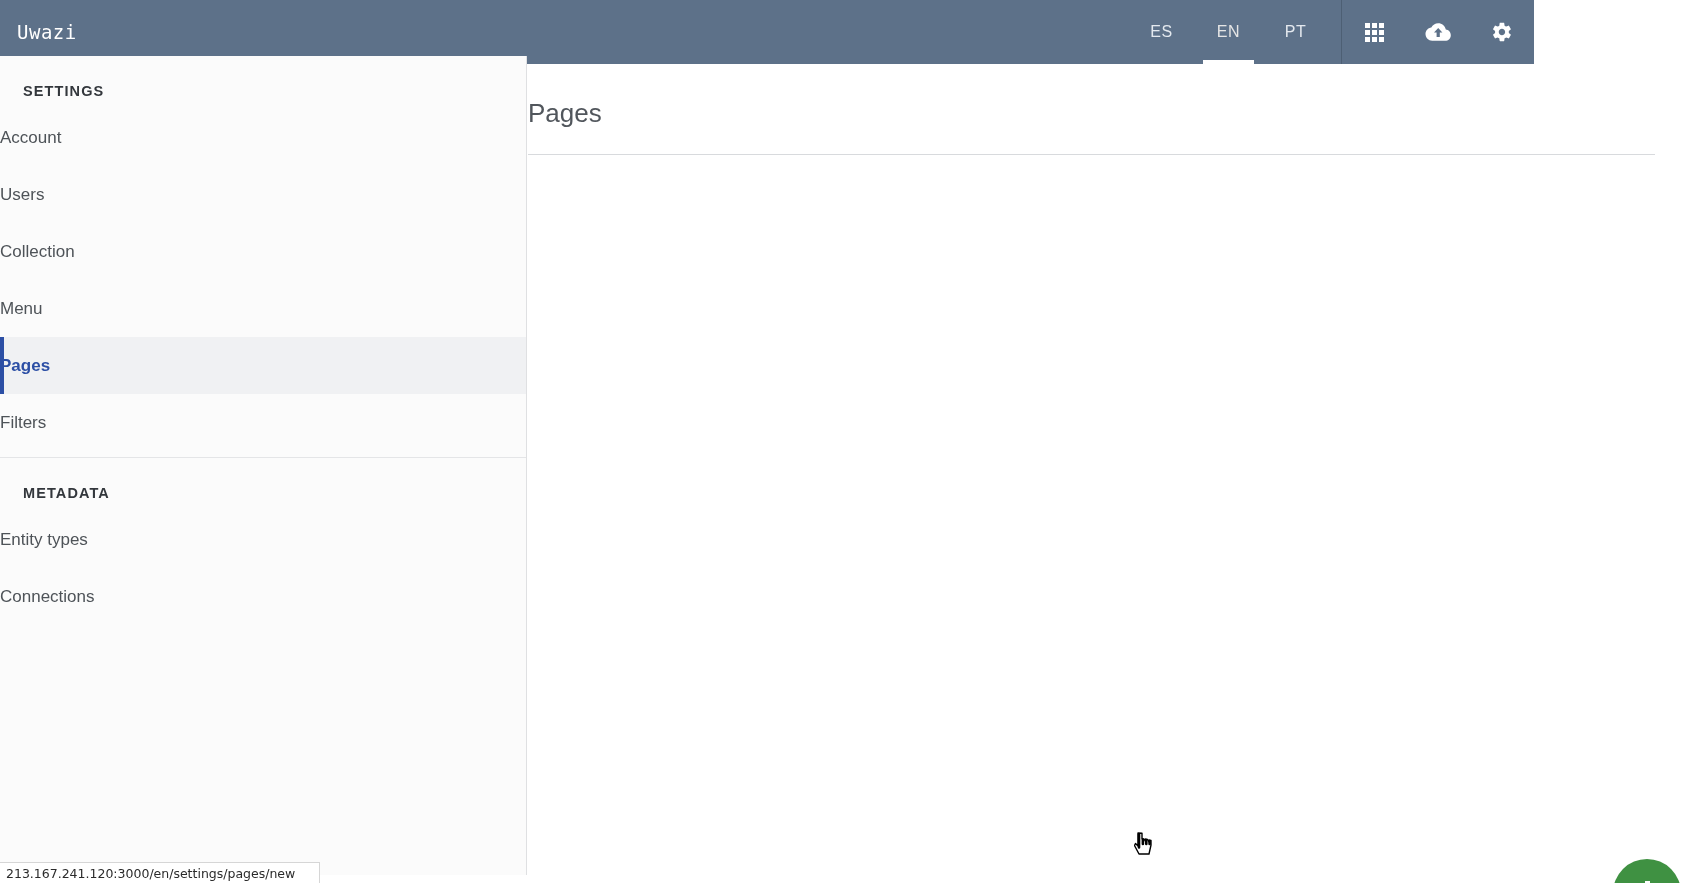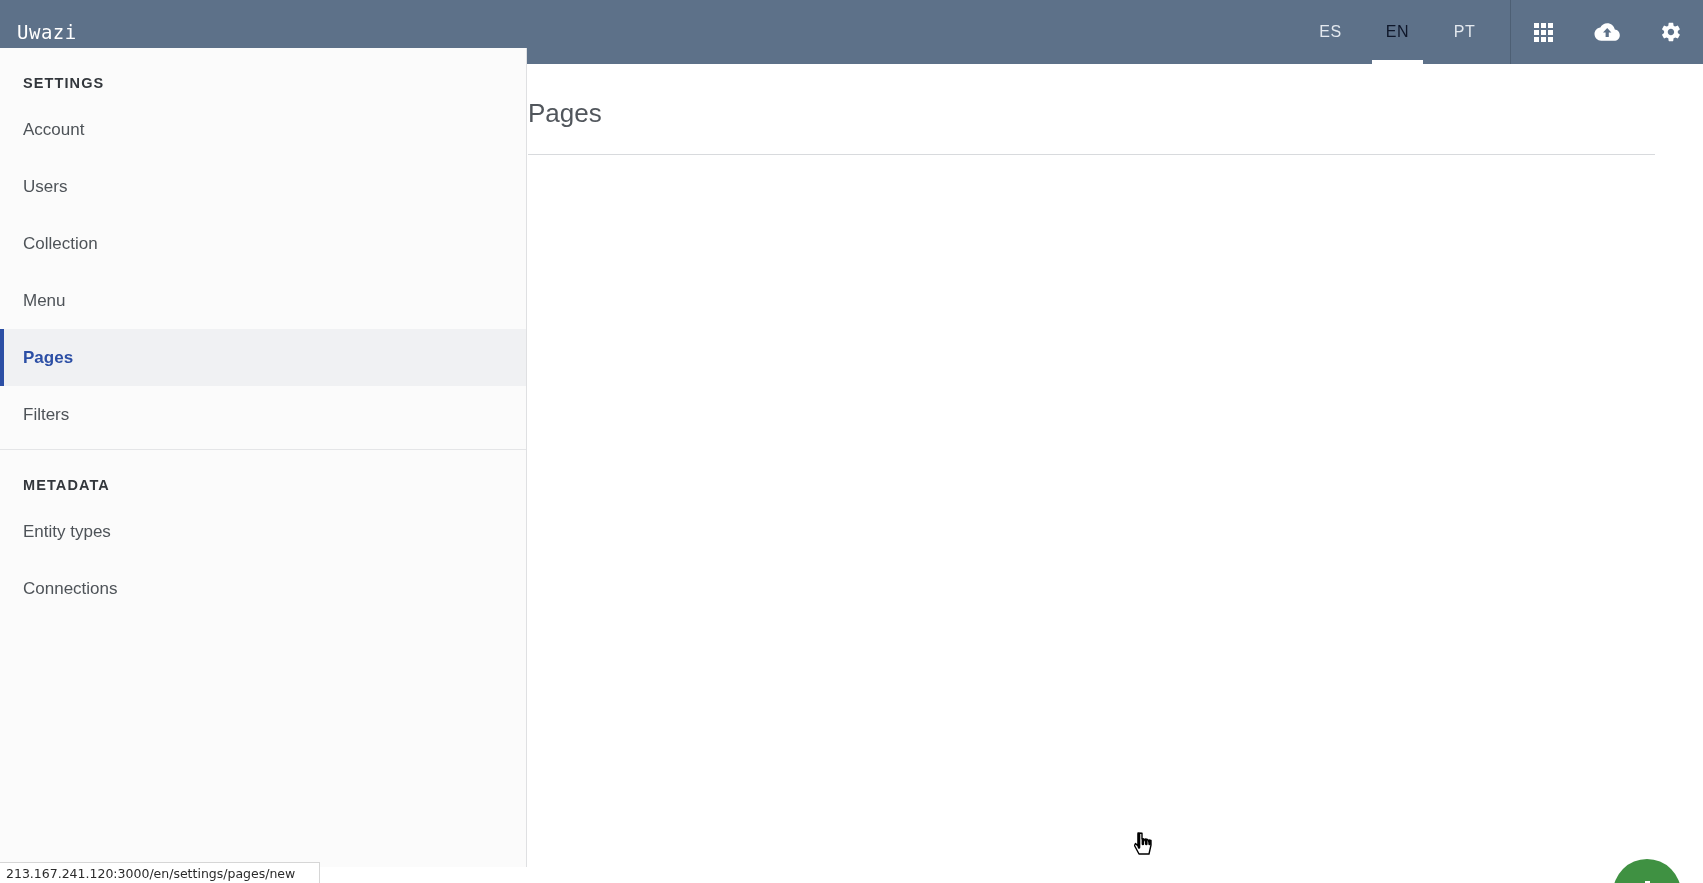--- a/index.html
+++ b/index.html
@@ -8,21 +8,21 @@
     height: 883px;
     overflow: hidden;
     background: #ffffff;
     font-family: "Liberation Sans", sans-serif;
   }
 
   
   .header {
     position: absolute;
     top: 0; left: 0;
-    width: 1703px;
+    width: 1534px;
     height: 64px;
     background: #5d7189;
     display: flex;
     align-items: center;
   }
   .brand {
     color: #ffffff;
     font-family: "DejaVu Sans Mono", "Liberation Mono", monospace;
     font-size: 19px;
     letter-spacing: 0.5px;
@@ -42,21 +42,21 @@
     display: flex;
     align-items: center;
     justify-content: center;
     width: 67px;
     height: 64px;
     color: #e4e9ef;
     font-size: 16px;
     letter-spacing: 0.6px;
     cursor: pointer;
   }
-  .lang-item.active { color: #0f172a; }
+  .lang-item.active { color: #e5e5e5; }
   .lang-item.active::after {
     content: "";
     position: absolute;
     left: 8px; right: 8px;
     bottom: 0;
     height: 4px;
     background: #ffffff;
   }
 
   .header-divider {
@@ -86,40 +86,39 @@
     display: grid;
     grid-template-columns: repeat(3, 5px);
     grid-template-rows: repeat(3, 5px);
     gap: 2px;
   }
   .grid-glyph i { display: block; width: 5px; height: 5px; background: #ffffff; }
 
   
   .sidebar {
     position: absolute;
-    top: 48px; left: 0;
+    top: 56px; left: 0;
     width: 527px;
     height: 819px;
     background: #fbfbfb;
     border-right: 1px solid #dfe0e2;
     overflow: hidden;
   }
   .nav-section-title {
     font-size: 14.5px;
     font-weight: bold;
     color: #33373c;
     letter-spacing: 1.1px;
     padding: 27px 0 10px 23px;
   }
   .nav-item {
     position: relative;
     height: 57px;
     display: flex;
     align-items: center;
-    padding-left: 23px;
     font-size: 17px;
     color: #4e5358;
     cursor: pointer;
   }
   .nav-item.active {
     background: #f0f1f3;
     color: #2c4fa5;
     font-weight: bold;
   }
   .nav-item.active::before {

